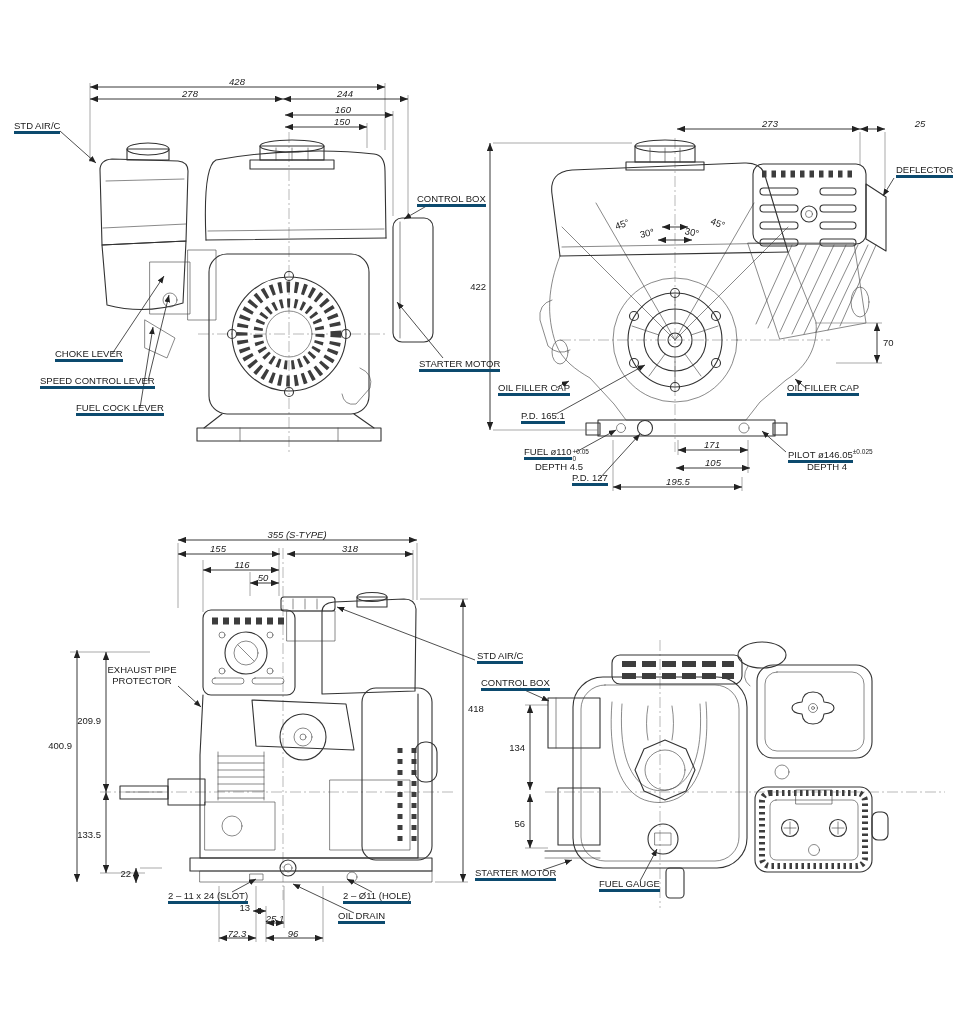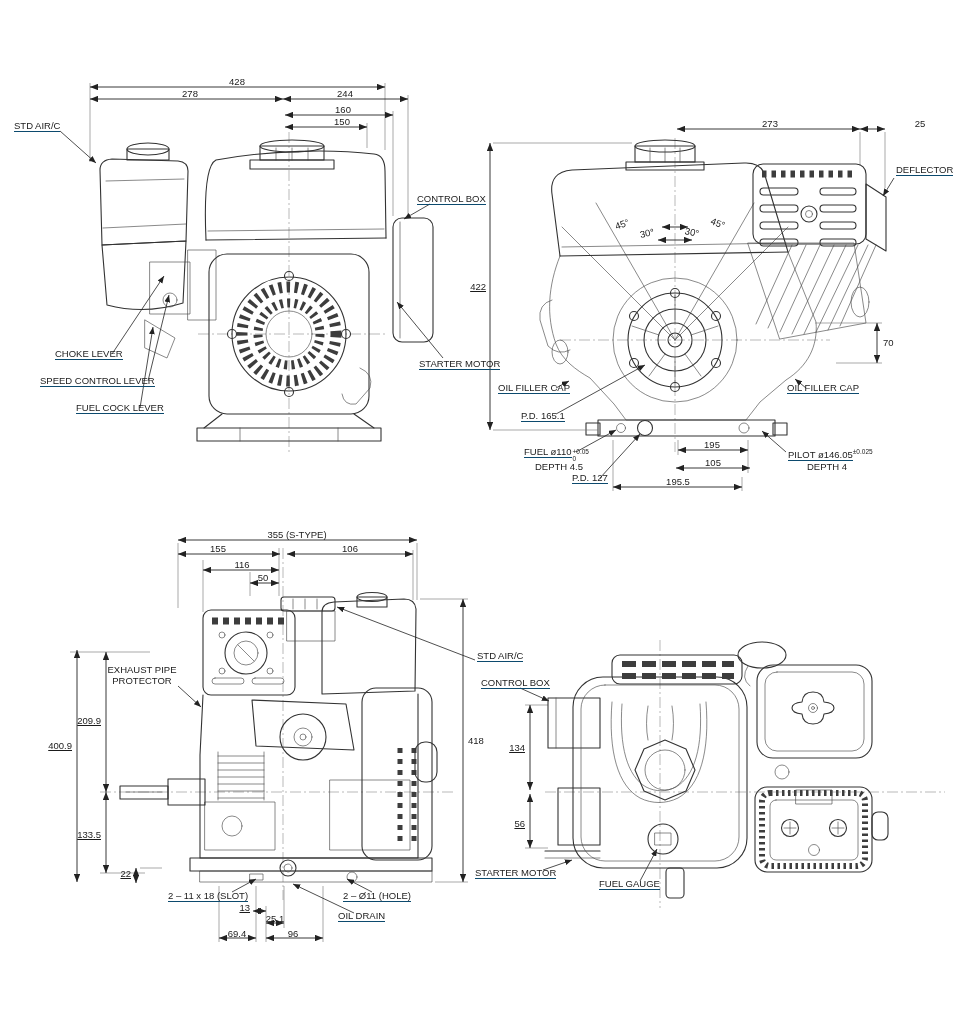--- a/index.html
+++ b/index.html
@@ -1,21 +1,21 @@
 <!DOCTYPE html>
 <html><head>
 <meta charset="utf-8">
 <style>
   html,body{margin:0;padding:0;background:#ffffff;width:958px;height:1024px;overflow:hidden;}
   .stage{position:relative;width:958px;height:1024px;background:#ffffff;font-family:"Liberation Sans",sans-serif;}
   svg{position:absolute;left:0;top:0;}
   .t{position:absolute;font-size:9.5px;line-height:11px;color:#1b1b1b;white-space:nowrap;letter-spacing:0;}
-  .c{transform:translateX(-50%);}
-  .ra{transform:translateX(-100%);text-decoration:underline;}
-  .u{border-bottom:1px solid #0c4a6e;padding-bottom:0px;}
+  .c{transform:translateX(-50%);font-style:italic;}
+  .ra{transform:translateX(-100%);}
+  .u{border-bottom:3px solid #0c4a6e;padding-bottom:0px;}
   .ca{transform:translate(-50%,-50%);}
   .wrap{white-space:normal;text-align:center;width:80px;}
   .tolstack{display:inline-flex;flex-direction:column;font-size:6.5px;line-height:6.5px;vertical-align:1px;margin-left:1px;}
   sup.tol{font-size:6.5px;}
   
   .o{fill:none;stroke:#333;stroke-width:1.1;stroke-linejoin:round;stroke-linecap:round;}
   .t1{fill:none;stroke:#4a4a4a;stroke-width:0.65;stroke-linejoin:round;stroke-linecap:round;}
   .d{stroke:#222;stroke-width:0.9;marker-start:url(#ar);marker-end:url(#ar);}
   .e{stroke:#6f6f6f;stroke-width:0.6;}
   .ld{fill:none;stroke:#222;stroke-width:0.8;marker-end:url(#ar);}
@@ -358,46 +358,46 @@
 <div class="t" style="left:883px;top:337px">70</div>
 <div class="t u" style="left:498px;top:382px">OIL FILLER CAP</div>
 <div class="t u" style="left:787px;top:382px">OIL FILLER CAP</div>
 <div class="t u" style="left:521px;top:410px">P.D. 165.1</div>
 <div class="t" style="left:524px;top:446px"><span class="u">FUEL ø110</span><span class="tolstack">
         <span>+0.05</span>
         <span>0</span>
       </span></div>
 <div class="t" style="left:535px;top:461px">DEPTH 4.5</div>
 <div class="t u" style="left:572px;top:472px">P.D. 127</div>
-<div class="t c" style="left:712px;top:439px">195</div>
+<div class="t c" style="left:712px;top:439px">171</div>
 <div class="t c" style="left:713px;top:457px">105</div>
 <div class="t c" style="left:678px;top:476px">195.5</div>
 <div class="t" style="left:788px;top:446px"><span class="u">PILOT ø146.05</span><sup class="tol">±0.025</sup></div>
 <div class="t" style="left:807px;top:461px">DEPTH 4</div>
 <div class="t u" style="left:896px;top:164px">DEFLECTOR</div>
 
 <div class="t c" style="left:297px;top:529px">355 (S-TYPE)</div>
 <div class="t c" style="left:218px;top:543px">155</div>
-<div class="t c" style="left:350px;top:543px">106</div>
+<div class="t c" style="left:350px;top:543px">318</div>
 <div class="t c" style="left:242px;top:559px">116</div>
 <div class="t c" style="left:263px;top:572px">50</div>
 <div class="t wrap" style="left:102px;top:664px">EXHAUST PIPE PROTECTOR</div>
 <div class="t ra" style="left:101px;top:715px">209.9</div>
 <div class="t ra" style="left:72px;top:740px">400.9</div>
 <div class="t ra" style="left:101px;top:829px">133.5</div>
 <div class="t ra" style="left:131px;top:868px">22</div>
-<div class="t u" style="left:168px;top:890px">2 – 11 x 18 (SLOT)</div>
+<div class="t u" style="left:168px;top:890px">2 – 11 x 24 (SLOT)</div>
 <div class="t ra" style="left:250px;top:902px">13</div>
 <div class="t c" style="left:275px;top:913px">25.1</div>
-<div class="t c" style="left:237px;top:928px">69.4</div>
+<div class="t c" style="left:237px;top:928px">72.3</div>
 <div class="t c" style="left:293px;top:928px">96</div>
 <div class="t u" style="left:343px;top:890px">2 – Ø11 (HOLE)</div>
 <div class="t u" style="left:338px;top:910px">OIL DRAIN</div>
 <div class="t u" style="left:477px;top:650px">STD AIR/C</div>
 <div class="t u" style="left:481px;top:677px">CONTROL BOX</div>
-<div class="t" style="left:468px;top:735px">418</div>
+<div class="t" style="left:468px;top:703px">418</div>
 <div class="t u" style="left:475px;top:867px">STARTER MOTOR</div>
 
 <div class="t ra" style="left:525px;top:742px">134</div>
 <div class="t ra" style="left:525px;top:818px">56</div>
 <div class="t u" style="left:599px;top:878px">FUEL GAUGE</div>
 
 </div>
 
 </body></html>

